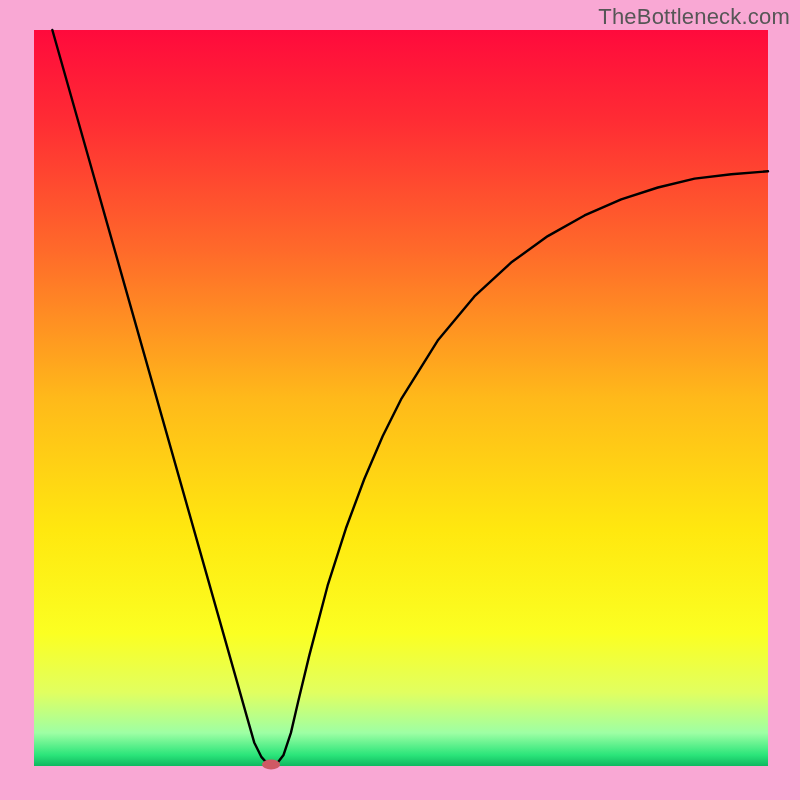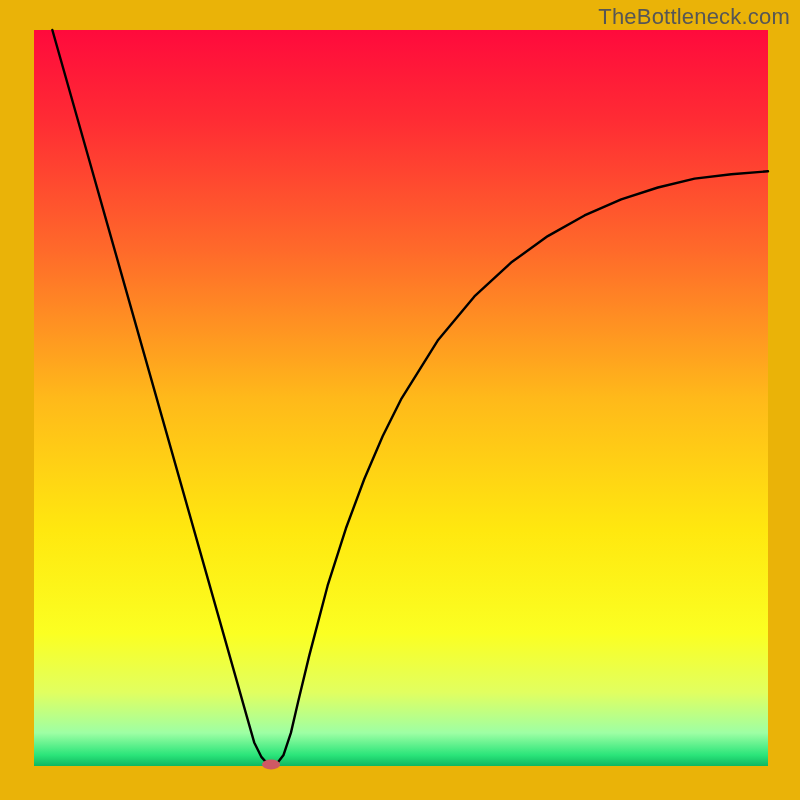--- a/index.html
+++ b/index.html
@@ -10,21 +10,21 @@
     background: #000;
     overflow: hidden;
     font-family: Arial, Helvetica, sans-serif;
   }
   .frame {
     position: absolute;
     top: 0;
     left: 0;
     width: 800px;
     height: 800px;
-    background: #eab308;
+    background: #f9a8d4;
   }
   .watermark {
     position: absolute;
     top: 4px;
     right: 10px;
     color: #565656;
     font-size: 22px;
     font-weight: 500;
     letter-spacing: 0.2px;
   }

